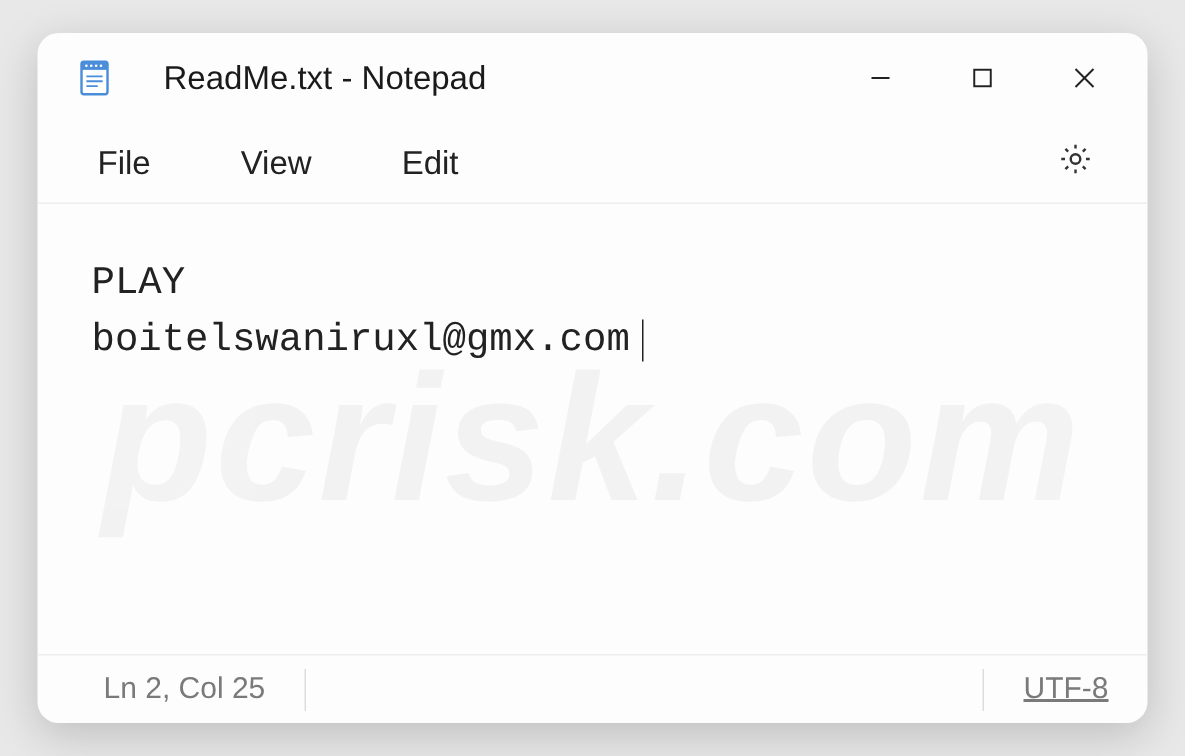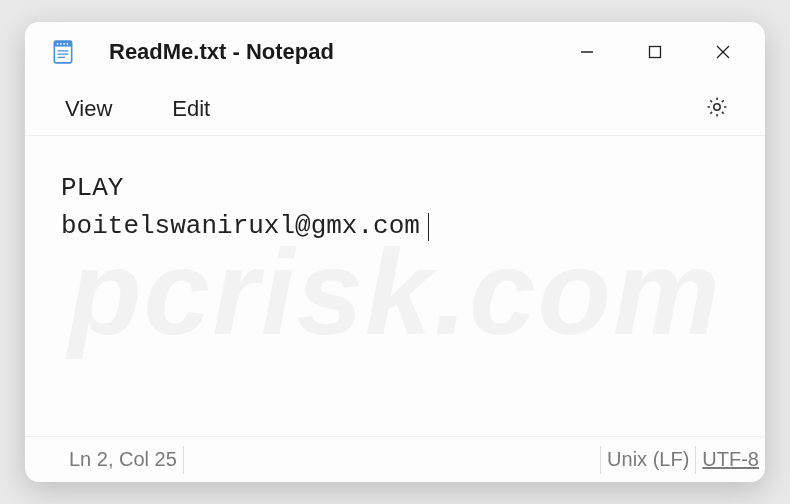--- a/index.html
+++ b/index.html
@@ -26,21 +26,20 @@
 }
 .app-icon {
   width: 28px; height: 28px;
   margin-right: 32px;
   display: flex; align-items: center; justify-content: center;
 }
 .title {
   font-size: 22px;
   color: #1a1a1a;
   flex: 0 0 auto;
-  font-weight: bold;
 }
 .title-spacer { flex: 1; }
 .win-controls { display: flex; align-items: center; height: 100%; }
 .win-btn {
   width: 68px; height: 60px;
   display: flex; align-items: center; justify-content: center;
   cursor: pointer;
 }
 .menubar {
   height: 54px;
@@ -83,21 +82,21 @@
 }
 @keyframes blink { 50% { opacity: 0; } }
 .statusbar {
   height: 46px;
   display: flex; align-items: center;
   font-size: 20px;
   color: #7a7a7a;
   border-top: 1px solid #eee;
 }
 .status-cell {
-  padding: 0 6px;
+  padding: 0 26px;
   height: 28px;
   display: flex; align-items: center;
   border-right: 1px solid #ddd;
 }
 .status-cell:last-child { border-right: none; text-decoration: underline; }
 .status-cell.first { padding-left: 44px; }
 .status-spacer { flex: 1; border-right: 1px solid #ddd; height: 28px; }
 
 
 .watermark {
@@ -145,37 +144,37 @@
       <div class="win-btn close">
         <svg width="16" height="16" viewBox="0 0 16 16">
           <line x1="2" y1="2" x2="14" y2="14" stroke="#222" stroke-width="1.3"></line>
           <line x1="14" y1="2" x2="2" y2="14" stroke="#222" stroke-width="1.3"></line>
         </svg>
       </div>
     </div>
   </div>
 
   <div class="menubar">
+    <div class="menu-item">File</div>
     <div class="menu-item">View</div>
     <div class="menu-item">Edit</div>
     <span class="menu-spacer"></span>
     <div class="settings-btn">
       <span>
         <svg width="24" height="24" viewBox="0 0 24 24" fill="none" stroke="#333" stroke-width="1.6">
           <circle cx="12" cy="12" r="3.2"></circle>
           <path d="M12 2.5v2.5M12 19v2.5M21.5 12h-2.5M5 12H2.5M18.7 5.3l-1.8 1.8M7.1 16.9l-1.8 1.8M18.7 18.7l-1.8-1.8M7.1 7.1L5.3 5.3"></path>
         </svg>
       </span>
     </div>
   </div>
 
   <div class="editor" contenteditable="false" style=""><span>PLAY</span>
 <span>boitelswaniruxl@gmx.com</span><span class="caret"></span></div>
 
   <div class="statusbar">
     <div class="status-cell first">Ln 2, Col 25</div>
     <div class="status-spacer"></div>
-    <div class="status-cell">Unix (LF)</div>
     <div class="status-cell">UTF-8</div>
   </div>
 
   <div class="watermark">pcrisk.com</div>
 </div>
 
 </body></html>

